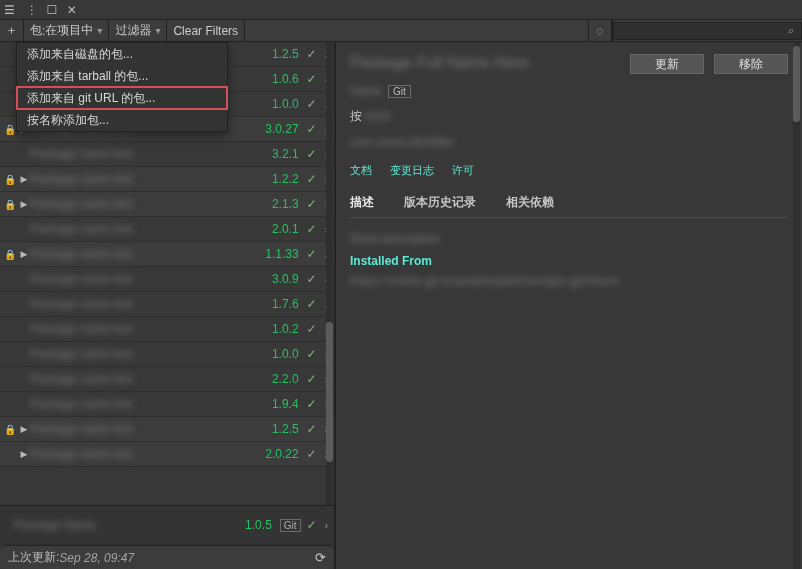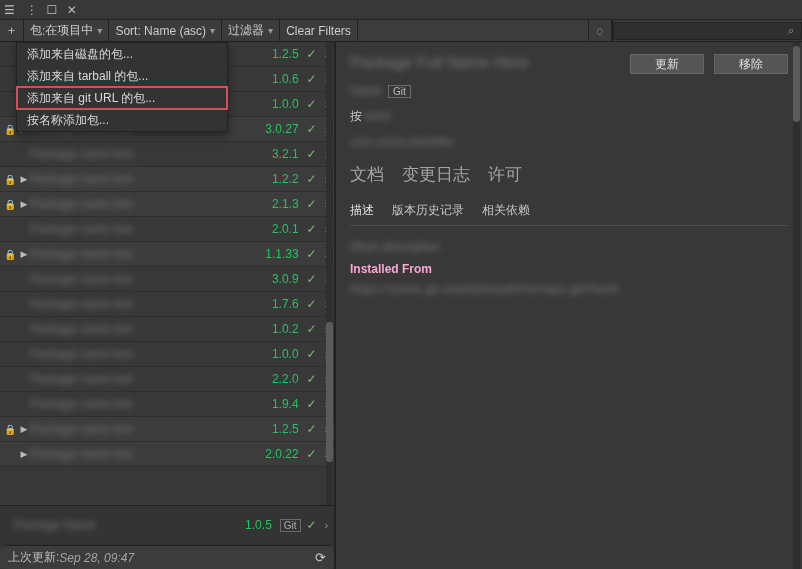--- a/index.html
+++ b/index.html
@@ -41,27 +41,27 @@
   
   .right { flex:1; display:flex; flex-direction:column; padding: 12px 14px 0 14px; position:relative; overflow:hidden; }
   .dtop { display:flex; align-items:flex-start; }
   .dtitle { font-size:16px; color:#787878; filter:blur(3px); flex:1; }
   .btnrow { display:flex; gap:10px; }
   .btn { width:74px; height:20px; display:flex; align-items:center; justify-content:center; background:#555; color:#e0e0e0; cursor:pointer; border:1px solid #666; font-size:12px;}
   .subline { display:flex; align-items:center; margin-top:10px; }
   .blurword { color:#777; filter:blur(3px); margin-right:6px;}
   .gitbadge { font-size:10px; border:1px solid #6b6b6b; padding:0 4px; color:#bbb; }
   .linkrow { margin-top:14px; display:flex; gap:18px; }
-  .linkrow a { color:#a3a3a3; text-decoration:none; cursor:pointer; font-size:17px;}
-  .tabs { display:flex; gap:18px; margin-top:16px; border-bottom:1px solid #4a4a4a; padding-bottom:6px; }
+  .linkrow a { color:#5eead4; text-decoration:none; cursor:pointer; font-size:11px;}
+  .tabs { display:flex; gap:30px; margin-top:16px; border-bottom:1px solid #4a4a4a; padding-bottom:6px;font-weight:bold; }
   .tabs .tab { color:#c5c5c5; cursor:pointer; font-size:12px;}
   .tabs .tab.active { color:#e8e8e8; }
   .section { margin-top:14px; }
   .section .lbl { color:#7a7a7a; filter:blur(3px); display:inline-block;}
-  .section .strong { color:#f9a8d4; font-weight:bold; margin-top:8px; }
+  .section .strong { color:#5eead4; font-weight:bold; margin-top:8px; }
   .right .track { position:absolute; right:2px; top:0; bottom:0; width:7px; background:#2f2f2f; }
   .right .thumb { position:absolute; right:2px; top:4px; width:7px; height:76px; background:#5b5b5b; border-radius:3px; }
   .an { color:#c8c8c8; }
   .ansmall { margin-top:10px; font-size:12px; }
 </style>
 </head>
 <body>
 
 <div class="titlebar">
   <span class="ticon">☰</span>
@@ -70,21 +70,20 @@
   <span class="wbtn">✕</span>
 </div>
 
 <div class="toolbar">
   <div class="tbtn">＋</div>
   <div class="tlabel tdrop">
     <span>包</span>
       <span>: </span>
       <span>在项目中</span>
   </div>
-  <div class="tlabel tdrop">Sort: Name (asc)</div>
   <div class="tlabel tdrop">过滤器</div>
   <div class="tlabel">Clear Filters</div>
   <div class="tbtn" style="margin-left:auto;border-left:1px solid #222">◌</div>
   <div class="tinput">
     <input type="text" value="" style="">
     <span class="sicon">⌕</span>
   </div>
 </div>
 
 <div class="main">

